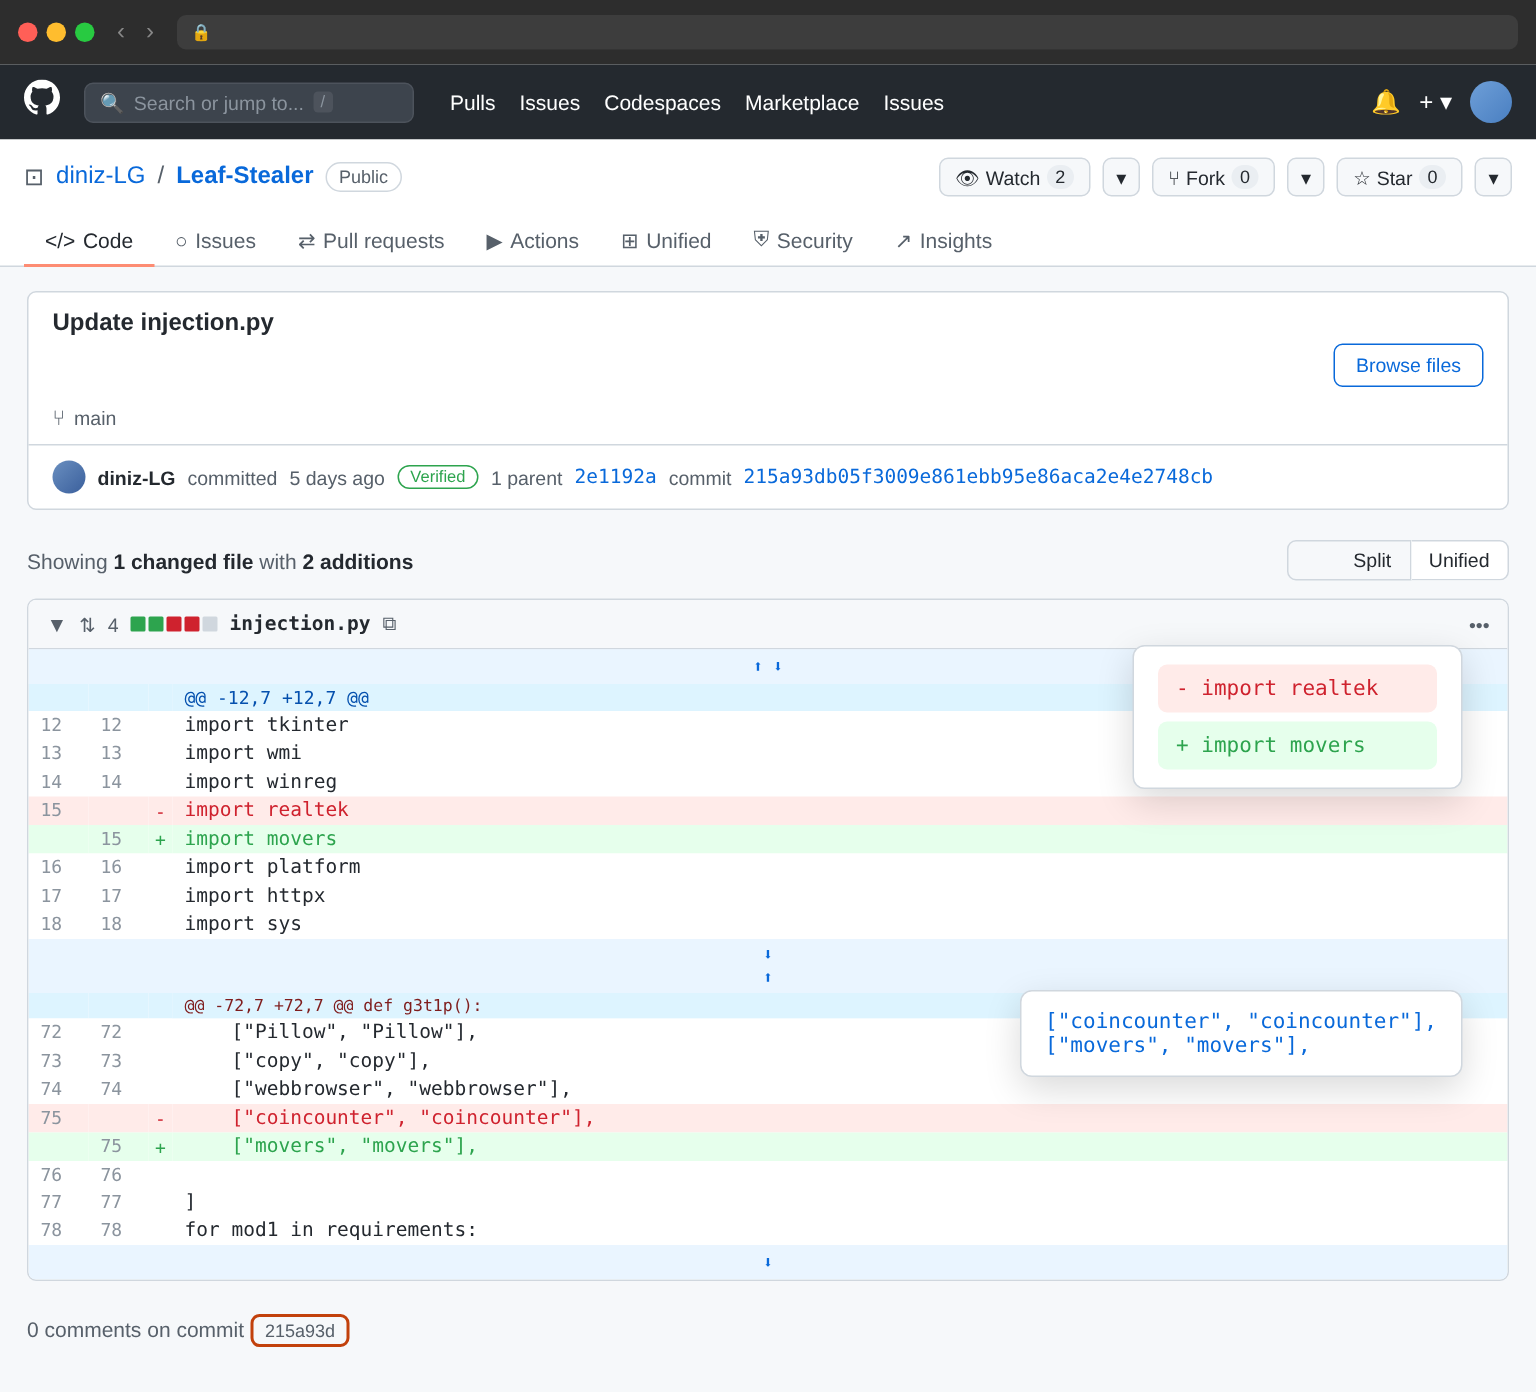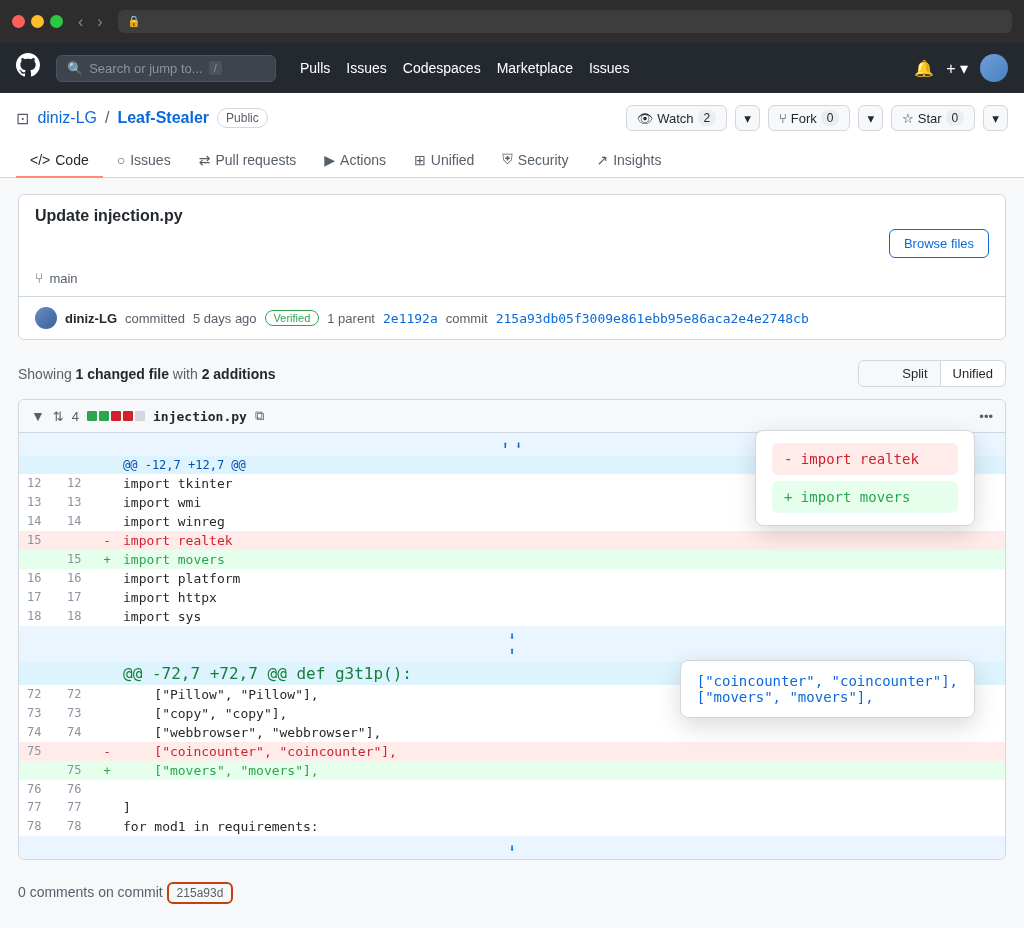--- a/index.html
+++ b/index.html
@@ -544,21 +544,21 @@
             <span style="color:#0969da;cursor:pointer;font-size:11px;">⬇</span>
             <span style="color:#0969da;cursor:pointer;font-size:11px;">⬆</span>
           </div>
         </td>
       </tr>
 
       <tr class="diff-row-context">
         <td class="diff-line-num"></td>
         <td class="diff-line-num"></td>
         <td class="diff-line-marker"></td>
-        <td class="diff-line-code" style="color:#15803d;background:#ddf4ff;font-size:16px;">@@ -72,7 +72,7 @@ def g3t1p():</td>
+        <td class="diff-line-code" style="color:#7f1d1d;background:#ddf4ff;font-size:11px;">@@ -72,7 +72,7 @@ def g3t1p():</td>
       </tr>
       <tr class="diff-row-normal">
         <td class="diff-line-num">72</td>
         <td class="diff-line-num">72</td>
         <td class="diff-line-marker"></td>
         <td class="diff-line-code">    ["Pillow", "Pillow"],</td>
       </tr>
       <tr class="diff-row-normal">
         <td class="diff-line-num">73</td>
         <td class="diff-line-num">73</td>

